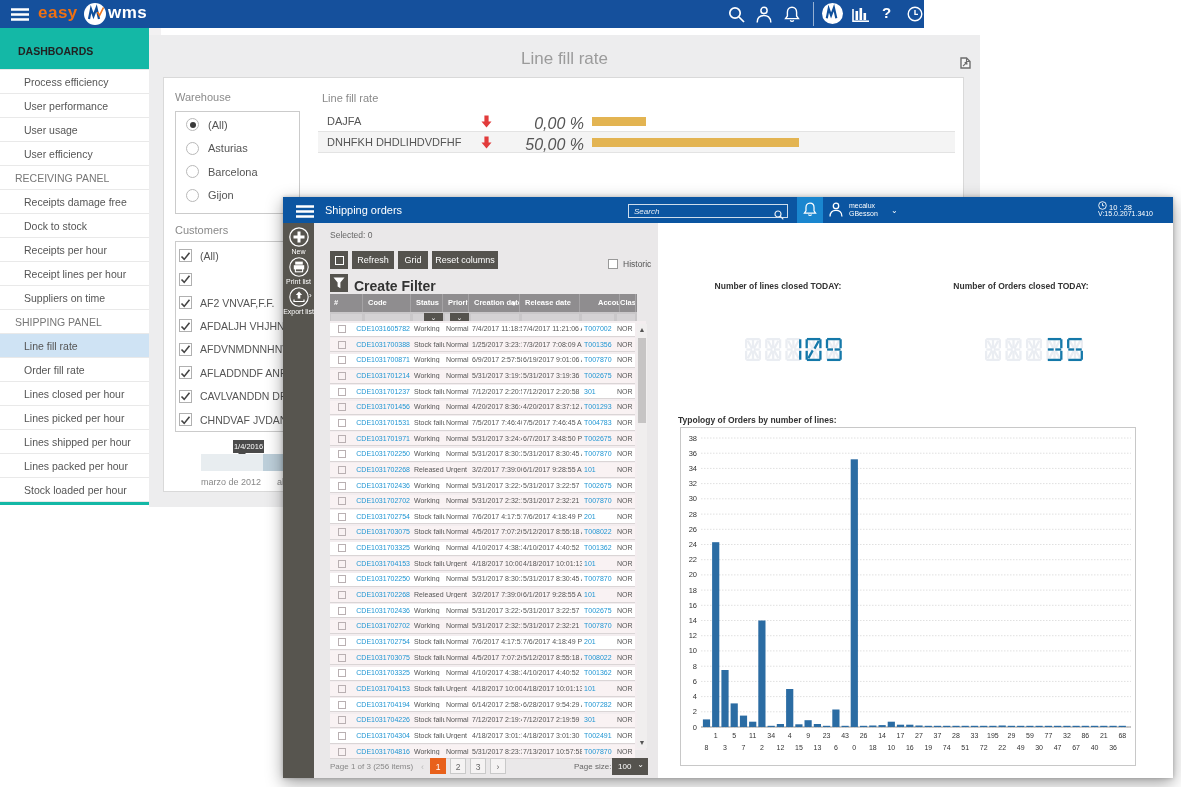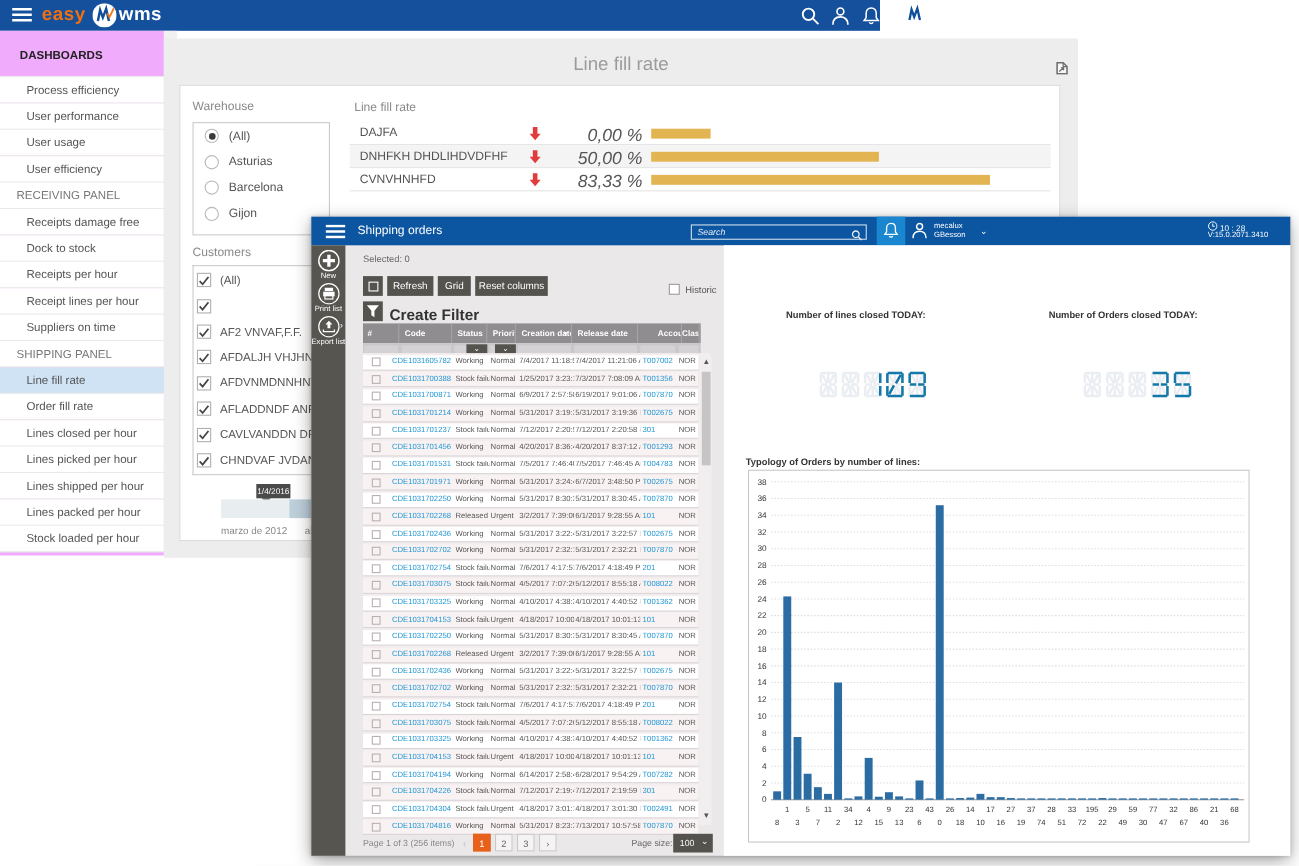--- a/index.html
+++ b/index.html
@@ -1,28 +1,28 @@
 <!DOCTYPE html>
 <html><head><meta charset="utf-8"><style>
 * { margin:0; padding:0; box-sizing:border-box; }
 html,body { width:1181px; height:787px; background:#fff; font-family:"Liberation Sans", sans-serif; overflow:hidden; }
 #stage { position:relative; width:1181px; height:787px; }
 
 
-#topbar { position:absolute; left:0; top:0; width:800px; height:28px; background:#15509c; }
+#topbar { position:absolute; left:0; top:0; width:924px; height:28px; background:#15509c; }
 #topbar .hamb { position:absolute; left:11px; top:7px; }
 #easy { position:absolute; left:38px; top:3px; font-size:17px; font-weight:bold; color:#ee7012; letter-spacing:0.5px; }
 #wms { position:absolute; left:108px; top:3px; font-size:17px; font-weight:bold; color:#fff; letter-spacing:0.5px; }
 #mlogo { position:absolute; left:84px; top:3px; }
 .tico { position:absolute; top:6px; }
 #tdiv { position:absolute; left:813px; top:2px; width:1px; height:24px; background:rgba(255,255,255,.55); }
 #ttime { position:absolute; left:930px; top:8px; color:#fff; font-size:10.5px; font-weight:bold; }
 
 
-#sidebar { position:absolute; left:0; top:28px; width:149px; height:477px; background:#f0abfc; }
+#sidebar { position:absolute; left:0; top:28px; width:149px; height:477px; background:#14b8a6; }
 .mhead { position:absolute; left:18px; top:17px; font-size:10.5px; font-weight:bold; color:#222; }
 .mitem { position:absolute; left:0; width:149px; height:24px; line-height:24px; padding-left:24px; font-size:10.5px; color:#555; border-bottom:1px solid #e9e9e9; background:#fff; }
 .mitem.mhdr { padding-left:15px; color:#777; border-bottom:1px solid #e9e9e9; }
 .mitem.msel { background:#cfe3f4; }
 
 
 #content { position:absolute; left:149px; top:35px; width:831px; height:472px; background:#ededee; }
 #w1title { position:absolute; left:0; top:14px; width:100%; text-align:center; font-size:17px; color:#9b9b9b; }
 #expico { position:absolute; left:811px; top:20px; }
 #panel { position:absolute; left:14px; top:42px; width:801px; height:415px; background:#fff; border:1px solid #d9d9d9; }
@@ -247,28 +247,20 @@
 <span class="fpct">0,00 %</span>
 <span class="fbar" style="width:54px"></span>
 </div>
         <div class="frow" style="top:54px;background:#f4f4f4">
 <span class="fname">DNHFKH DHDLIHDVDFHF</span>
 <svg class="farr" width="11" height="13" viewBox="0 0 11 13">
             <path d="M3.4 0.5 h4.2 v6 h2.9 L5.5 12.4 L0.5 6.5 h2.9 z" fill="#e23b3b"></path>
           </svg>
 <span class="fpct">50,00 %</span>
 <span class="fbar" style="width:207px"></span>
-</div>
-        <div class="frow" style="top:75px;background:#ffffff">
-<span class="fname">CVNVHNHFD</span>
-<svg class="farr" width="11" height="13" viewBox="0 0 11 13">
-            <path d="M3.4 0.5 h4.2 v6 h2.9 L5.5 12.4 L0.5 6.5 h2.9 z" fill="#e23b3b"></path>
-          </svg>
-<span class="fpct">83,33 %</span>
-<span class="fbar" style="width:308px"></span>
 </div>
   </div>
 </div>
 
 <div id="win2">
   <div id="w2title">
     <span class="hamb"><svg width="18" height="13" viewBox="0 0 18 13">
             <path d="M0 1.5h18M0 6.5h18M0 11.5h18" stroke="#fff" stroke-width="2.3"></path>
           </svg></span>
     <span id="w2name">Shipping orders</span>

